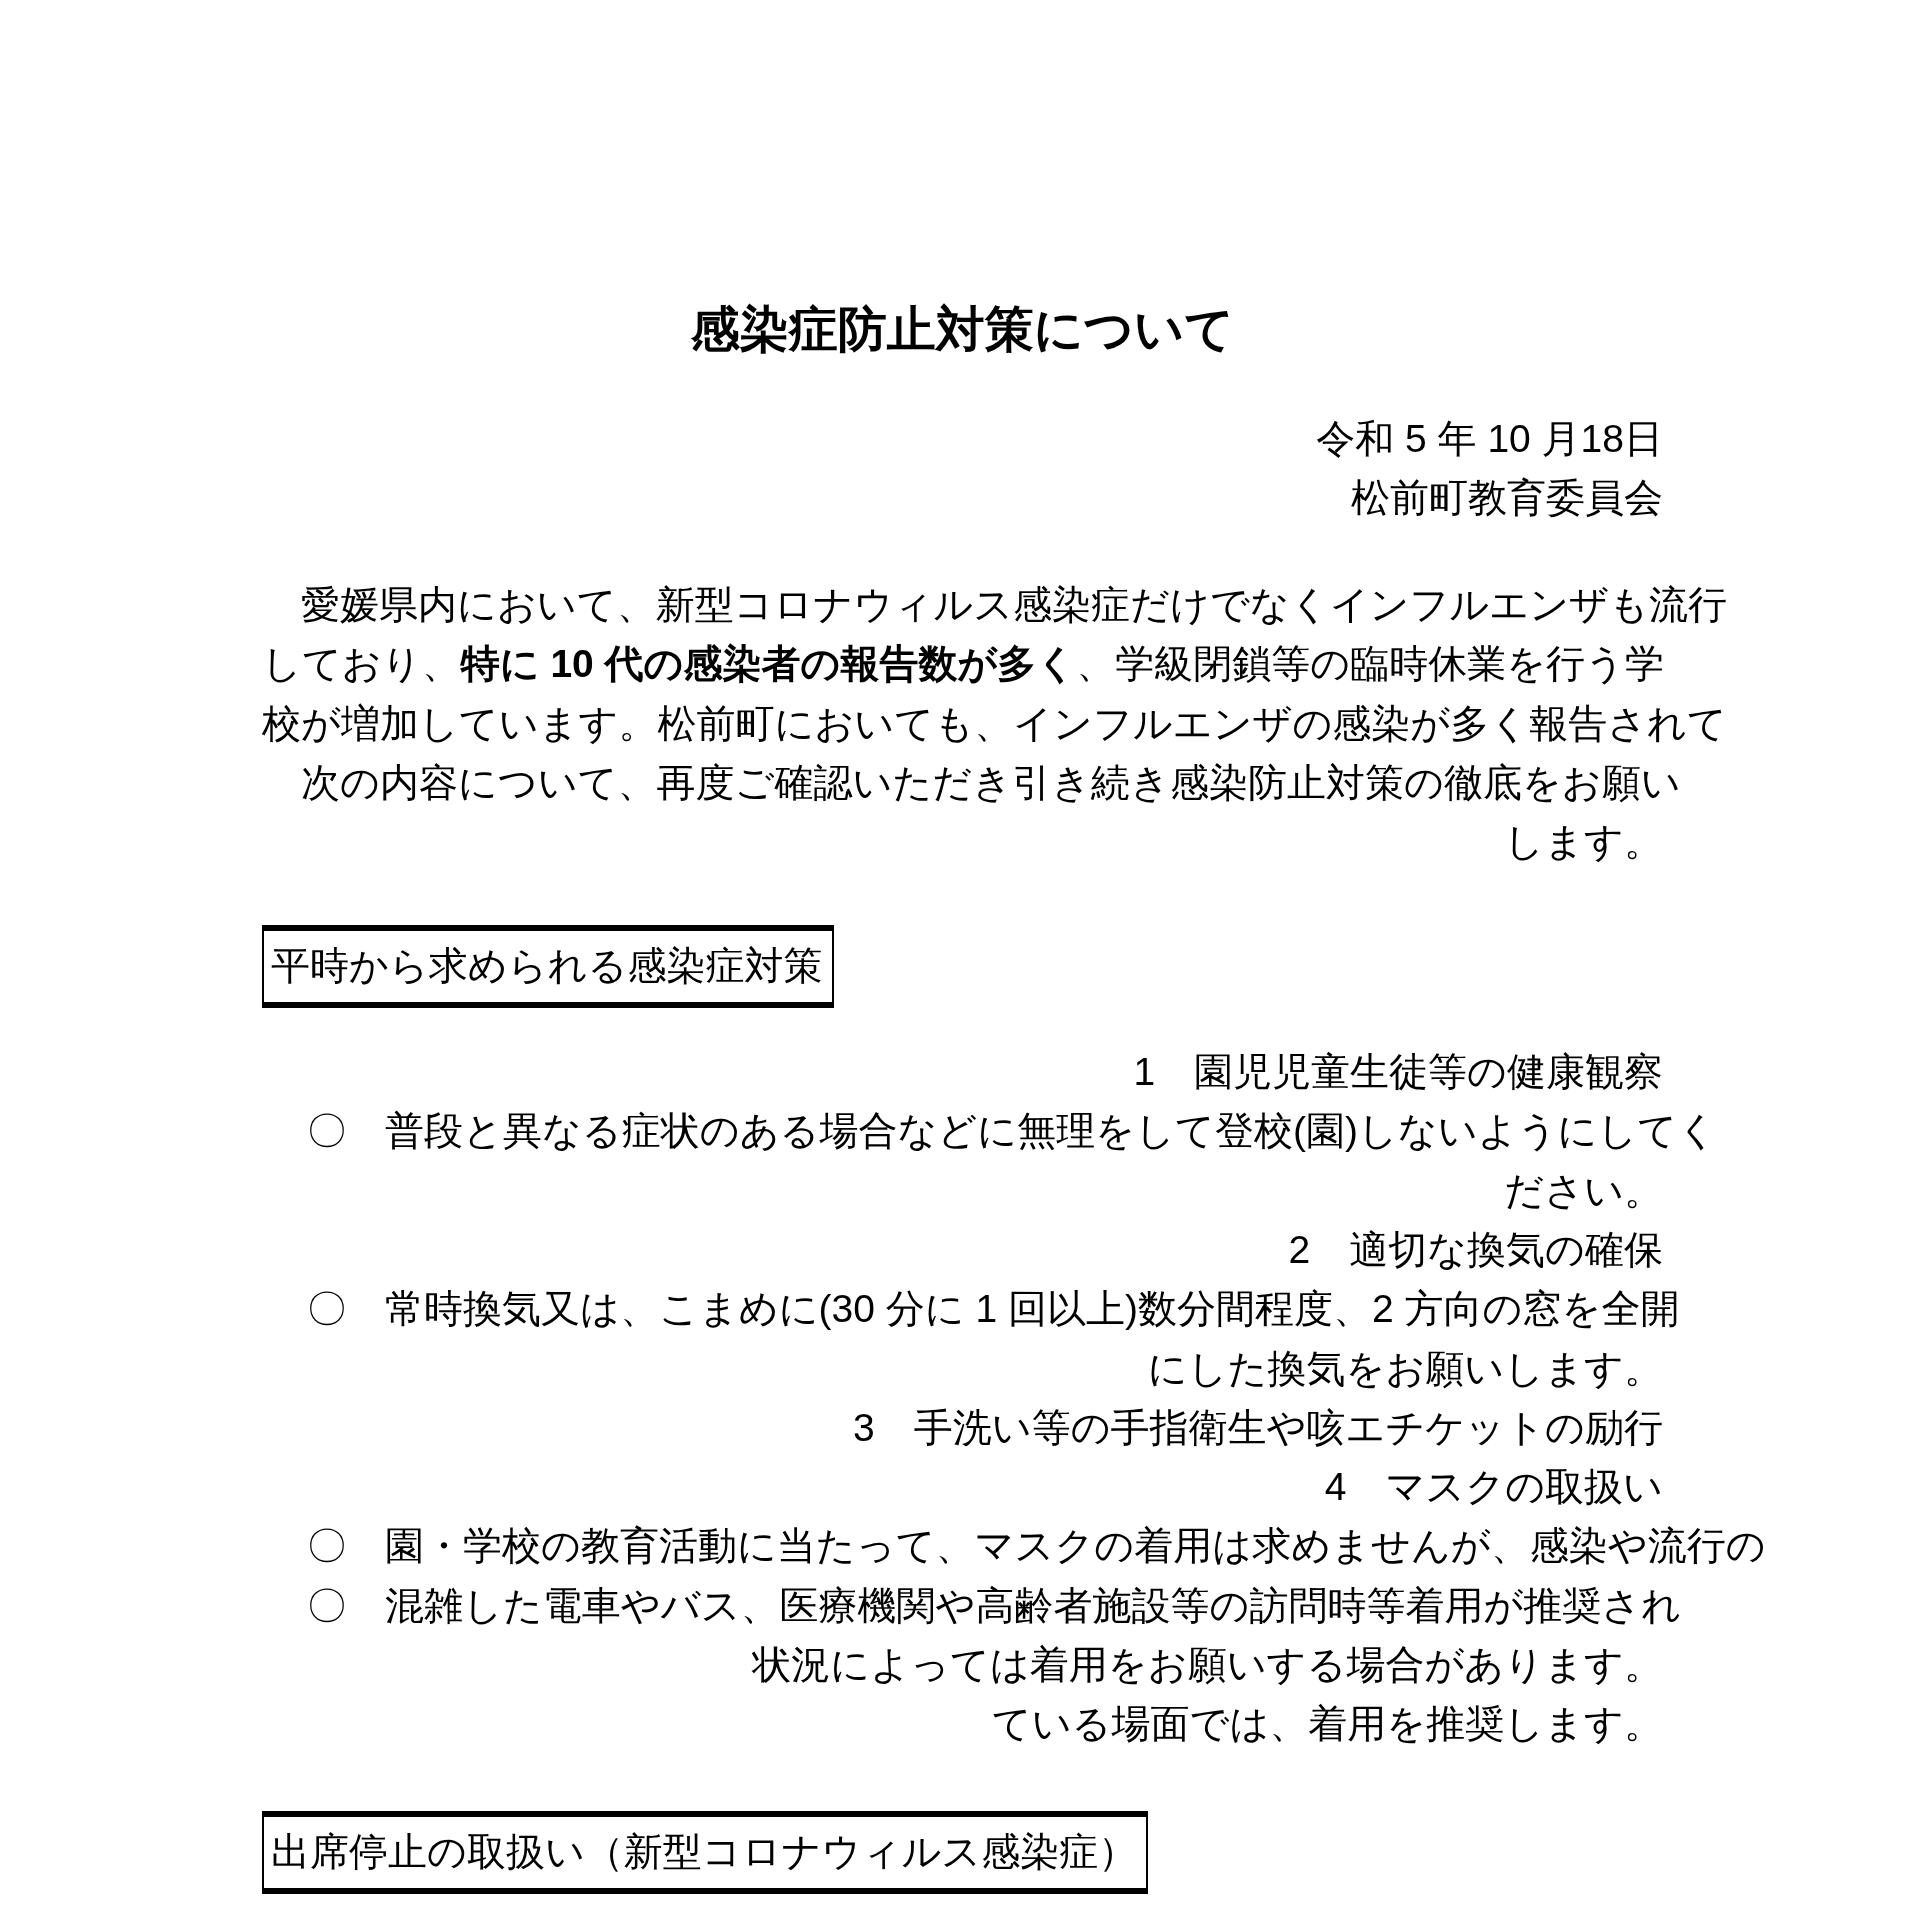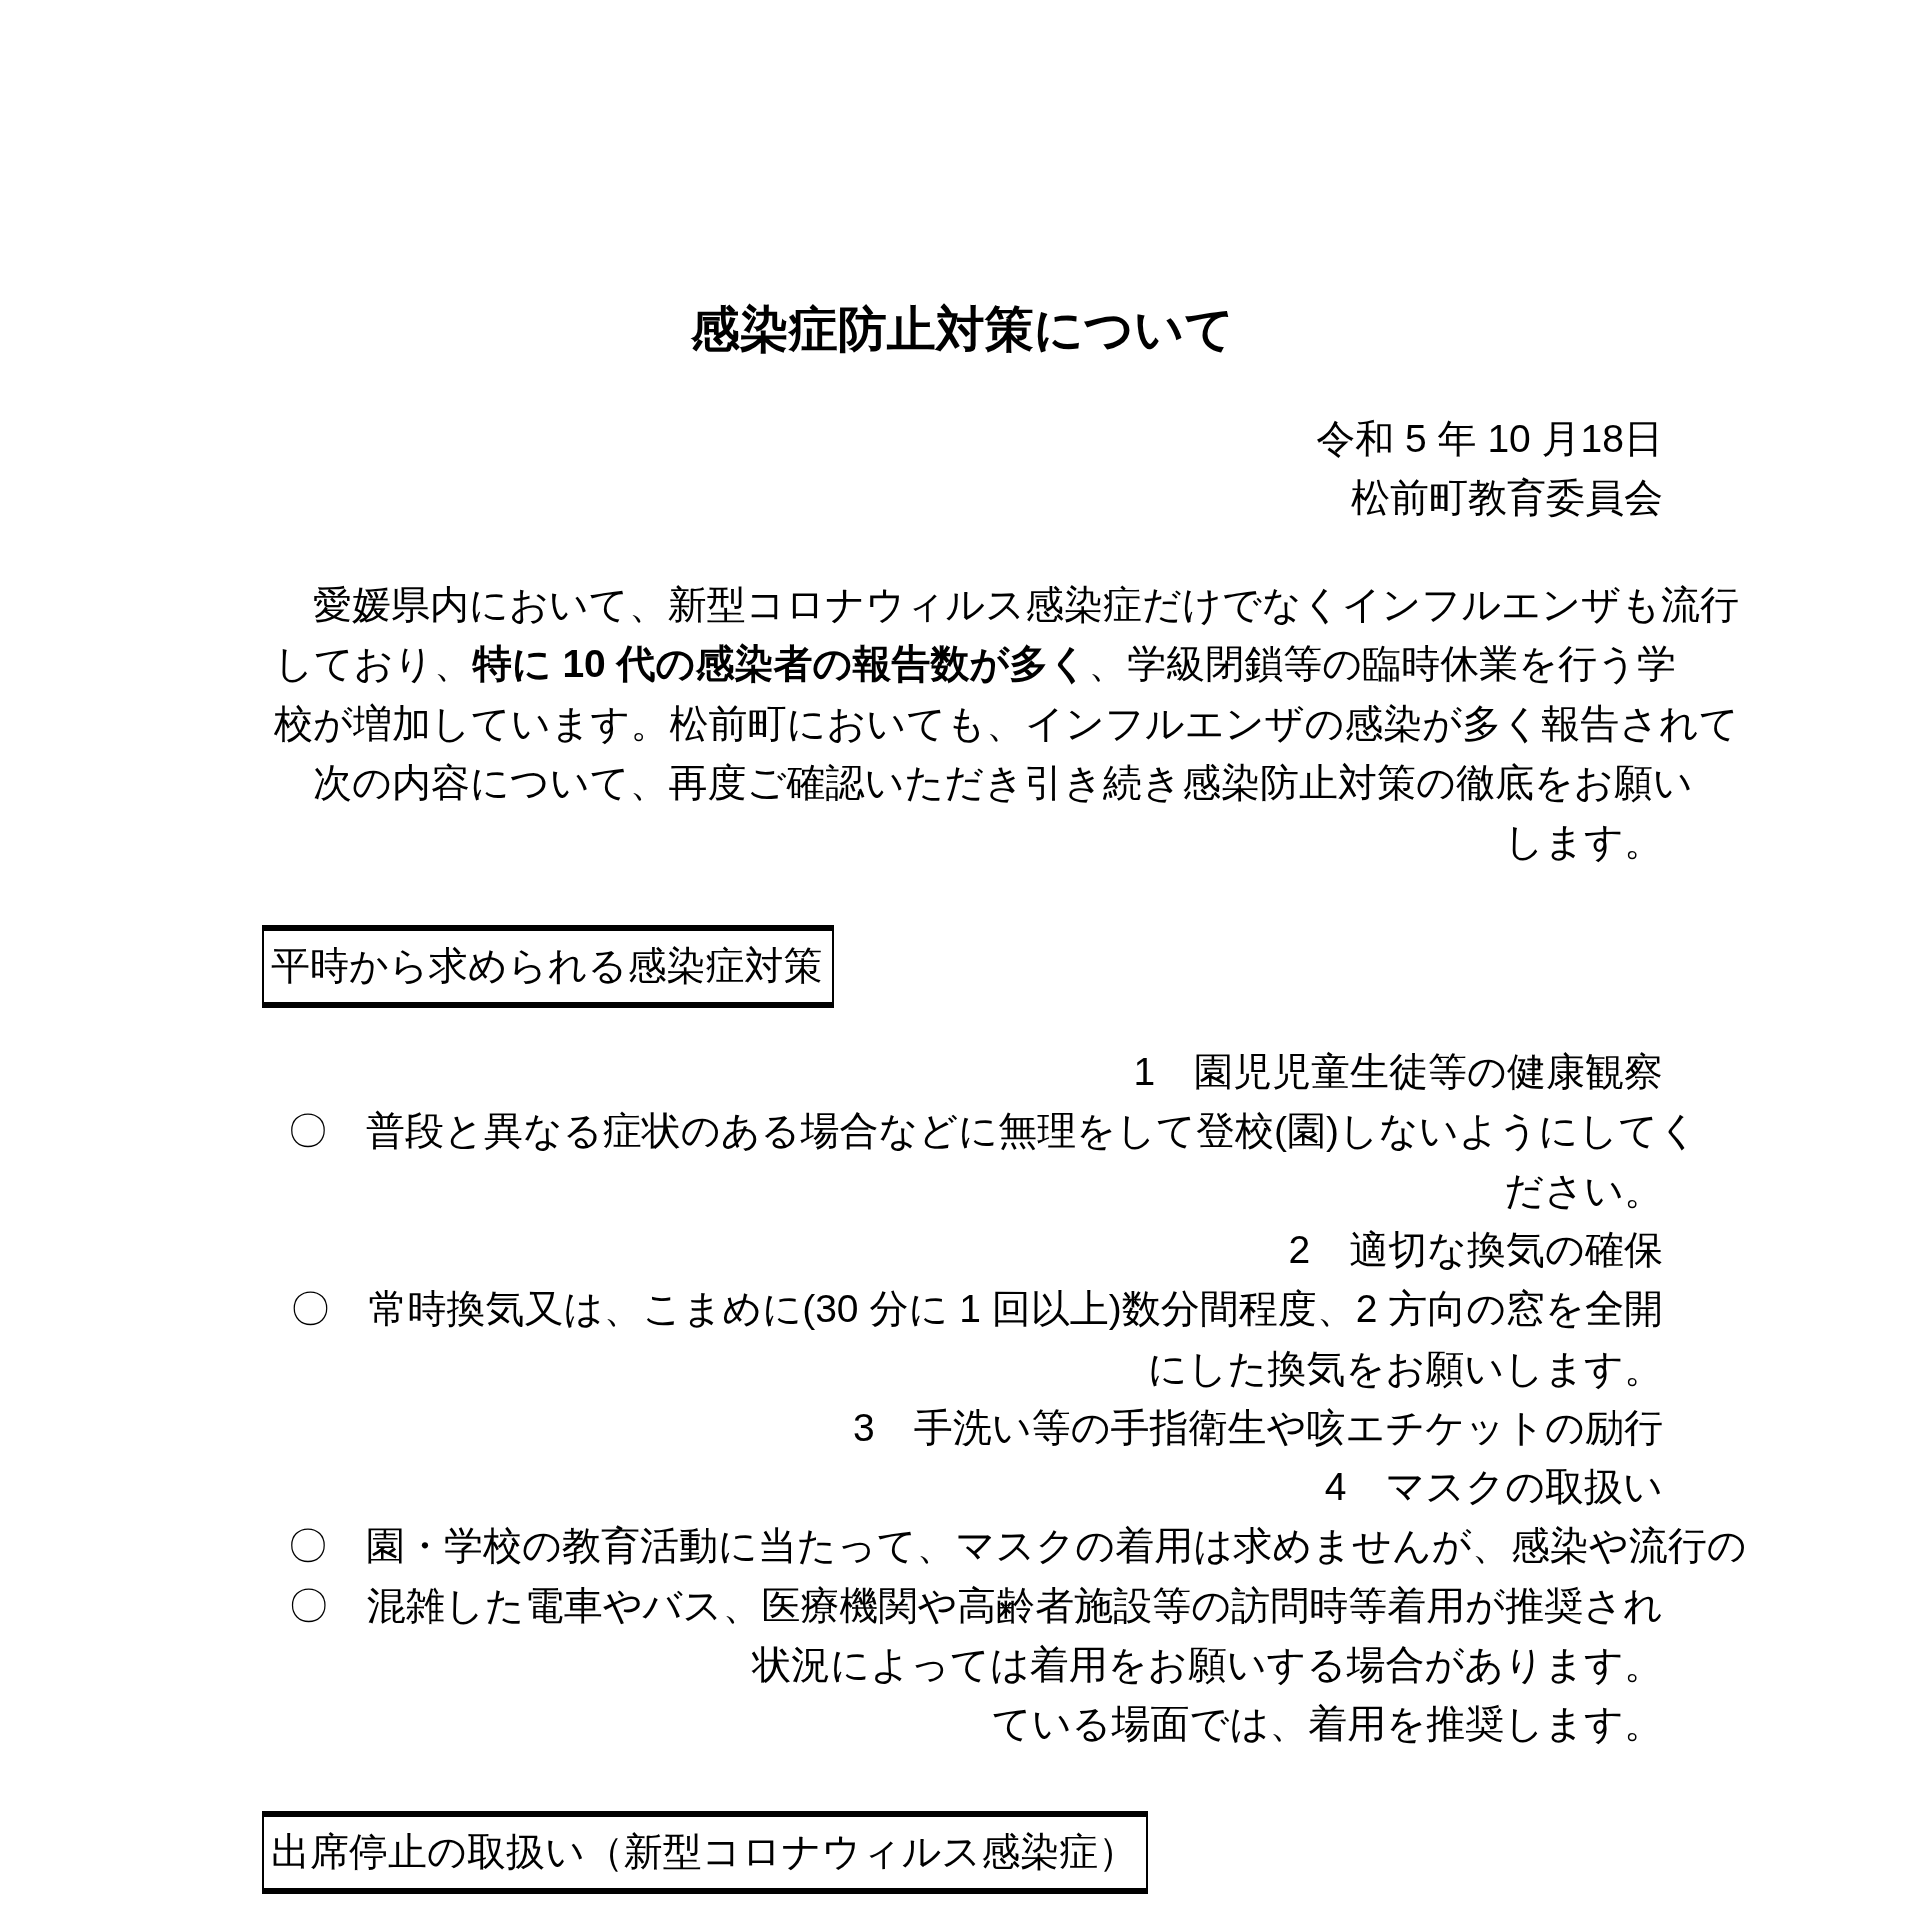--- a/index.html
+++ b/index.html
@@ -28,38 +28,37 @@
     font-weight: bold;
     line-height: 1.5;
     margin: 0;
   }
   .date-block {
     margin-top: 42px;
     text-align: right;
   }
   .intro {
     margin-top: 48px;
-    margin-left: 12px;
   }
   .line {
     white-space: nowrap;
     text-align: right;
   }
   .bold { font-weight: bold; }
   .box-wrap1 { margin-top: 54px; }
   .box-wrap2 { margin-top: 58px; }
   .box-heading {
     display: inline-block;
     border-style: solid;
     border-color: #000;
     border-width: 6.2px 2.3px;
     padding: 4.6px 9.2px 7px 7px;
   }
   .list1 { margin-top: 34px; }
-  .ml1 { margin-left: 26px; }   
+  .ml1 { margin-left: 45px; }   
   .ml2 { margin-left: 91px; }  
 </style>
 </head>
 <body>
 
 <div class="page">
 
   <h1 class="doc-title">感染症防止対策について</h1>
 
   <div class="date-block">

